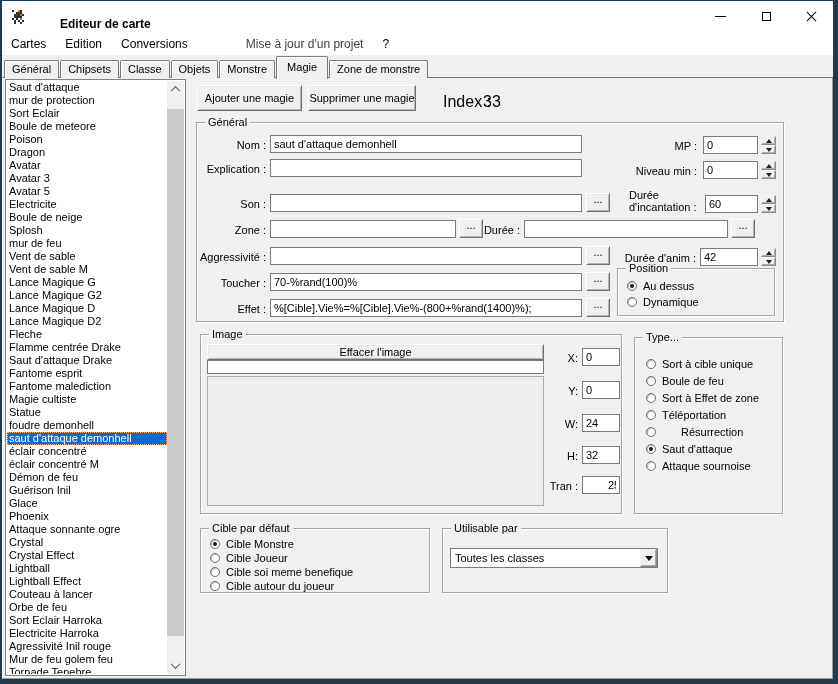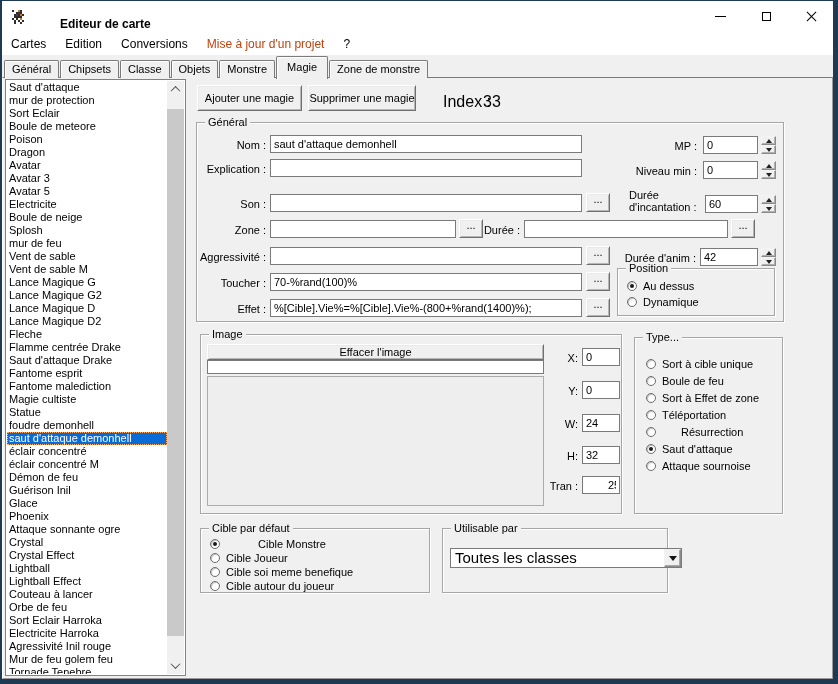--- a/index.html
+++ b/index.html
@@ -28,21 +28,21 @@
   .win-btn { position:absolute; top:1px; width:46px; height:31px; display:flex; align-items:center; justify-content:center; }
   .wb-min { left:697px; } .wb-max { left:743px; } .wb-close { left:789px; width:44px; }
   .g-min { width:11px; height:1px; background:#000; }
   .g-max { width:9px; height:9px; border:1px solid #000; background:#fff; }
   .g-close { position:relative; width:13px; height:13px; }
   .g-close b { position:absolute; left:0; top:6px; width:13px; height:1px; background:#000; }
   .g-close b:first-child { transform:rotate(45deg); } .g-close b:last-child { transform:rotate(-45deg); }
 
   .menubar { position:absolute; left:2px; top:32px; width:831px; height:23px; background:#fff; display:flex; align-items:center; padding-left:9px; }
   .menu-item { font-size:12px; color:#000; margin-right:19px; white-space:nowrap; }
-  .menu-item.disabled { color:#c2410c; }
+  .menu-item.disabled { color:#404040;margin-left:39px; }
 
   .tabpage { position:absolute; left:2px; top:77px; width:831px; height:602px; background:#f0f0f0;
     border:1px solid #7a7a7a; border-left-color:#fff; border-right-color:#9a9a9a; border-bottom-color:#9a9a9a; z-index:1; }
   .tabs { position:absolute; left:4px; top:55px; height:23px; display:flex; align-items:flex-end; z-index:5; }
   .tab { height:18px; line-height:17px; padding:0 7px; font-size:11px; background:#f0f0f0;
     border:1px solid #7a7a7a; border-bottom:none; border-radius:2px 2px 0 0; box-shadow:inset 1px 1px 0 #fff; margin-right:1px; white-space:nowrap; }
   .tab.active { height:23px; line-height:21px; margin-bottom:-1px; padding:0 10px; position:relative; z-index:6;text-align:right; }
 
   .listbox { position:absolute; left:5px; top:79px; width:181px; height:597px; background:#fff; border:1px solid #828282; z-index:2; }
   .list-items { position:absolute; left:1px; top:1px; right:18px; bottom:1px; overflow:hidden; }
@@ -71,22 +71,22 @@
   .tri { width:0; height:0; border-left:3px solid transparent; border-right:3px solid transparent; }
   .tri.up { border-bottom:4px solid #222; } .tri.down { border-top:4px solid #222; }
 
   .radio-row { display:flex; align-items:center; }
   .radio { width:10px; height:10px; border:1px solid #6d6d6d; border-radius:50%; background:#fff; position:relative; margin-right:6px; flex:none;
     box-shadow:inset 1px 1px 1px rgba(0,0,0,.25); }
   .radio-row.selected .radio::after { content:""; position:absolute; left:2px; top:2px; width:4px; height:4px; border-radius:50%; background:#1a1a1a; }
   .radio-label { font-size:11px; white-space:nowrap; }
 
   .preview { position:absolute; border:1px solid #ababab; background:#eeeeee; z-index:3; }
-  .combo { position:absolute; left:450px; top:548px; width:232px; height:20px; background:#fff; border:1px solid #7a7a7a; z-index:3;
-    font-size:15px; line-height:18px; padding-left:4px; }
+  .combo { position:absolute; left:450px; top:548px; width:208px; height:20px; background:#fff; border:1px solid #7a7a7a; z-index:3;
+    font-size:11px; line-height:18px; padding-left:4px; }
   .dd { position:absolute; top:0px; right:0px; width:17px; height:18px; background:#f0f0f0; border:1px solid #8a8a8a; border-top-color:#f2f2f2; border-left-color:#f2f2f2;
     box-shadow:inset -1px -1px 0 #a8a8a8; display:flex; align-items:center; justify-content:center; }
   .dd .tri.down { border-left-width:4px; border-right-width:4px; border-top:5px solid #111; }
 
   .idx { position:absolute; font-size:16px; z-index:3; }
 </style>
 </head>
 <body>
 
 <div class="window">
@@ -335,21 +335,21 @@
           <span class="radio"></span>
           <span class="radio-label">Attaque sournoise</span>
         </div>
       </div>
   </div>
 
   <div class="groupbox" style="left:200px;top:528px;width:230px;height:65px;padding:8px 0 0 9px;">
     <span class="gb-title">Cible par défaut</span>
     <div>
 
-        <div class="radio-row selected" style="height:14px;gap:32px;">
+        <div class="radio-row selected" style="height:14px;">
           <span class="radio"></span>
           <span class="radio-label">Cible Monstre</span>
         </div>
 
         <div class="radio-row" style="height:14px;">
           <span class="radio"></span>
           <span class="radio-label">Cible Joueur</span>
         </div>
 
         <div class="radio-row" style="height:14px;">

